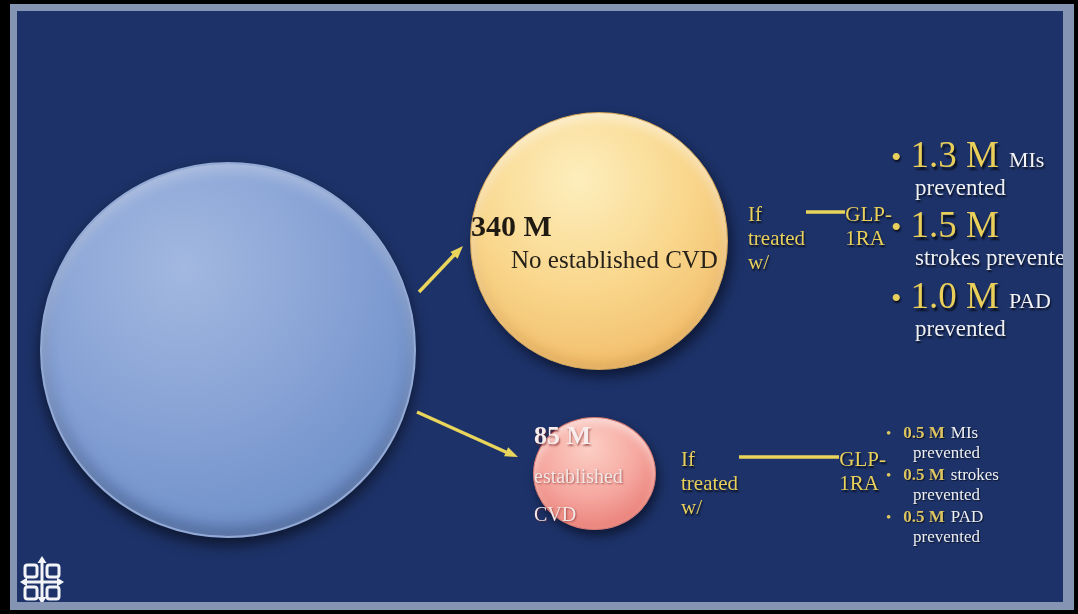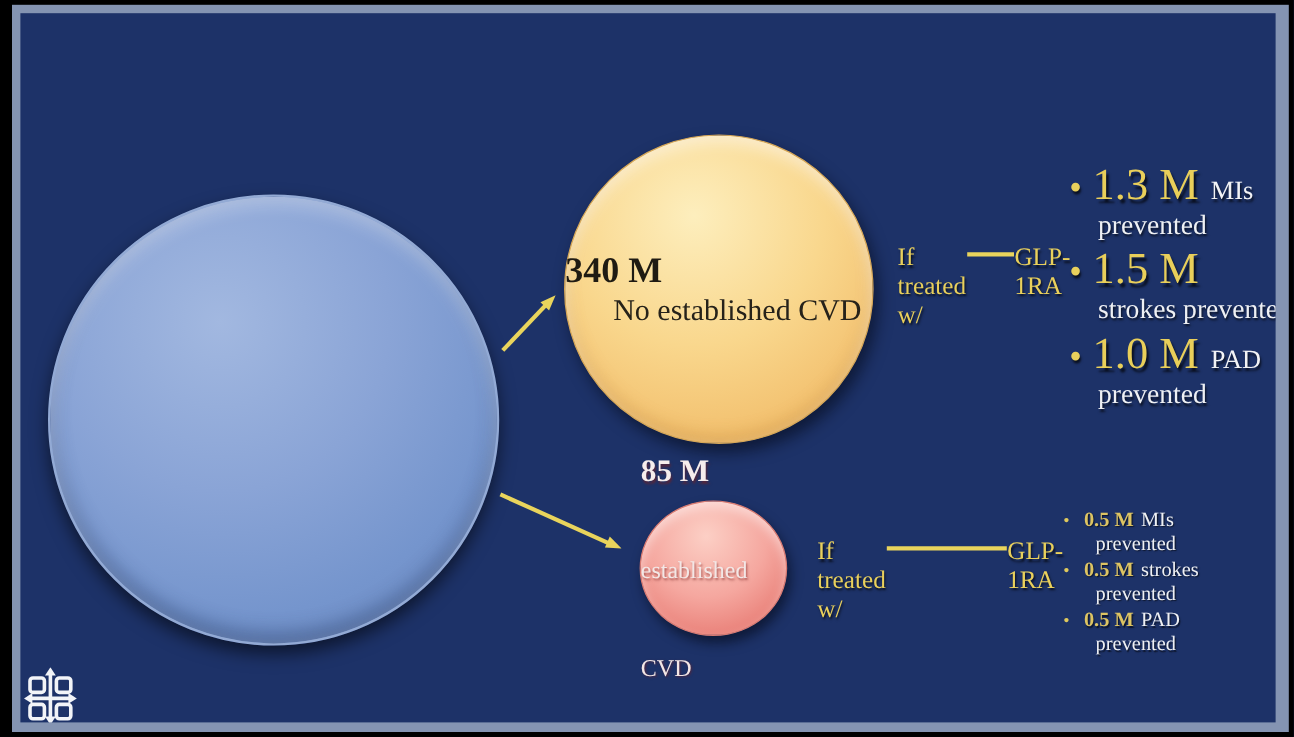--- a/index.html
+++ b/index.html
@@ -29,21 +29,21 @@
   .circle-yellow .val { font-size:30px; font-weight:bold; color:#1f1b13; line-height:1.25; }
   .circle-yellow .lab { font-size:25px; color:#26221a; line-height:1.2;margin-left:40px; }
 
   .circle-pink { left:516px; top:406px; width:123px; height:113px;
     background:radial-gradient(circle at 45% 26%, #fccfc5 0%, #f5a79f 48%, #ea837b 78%, #df6d66 100%);
     border:1px solid #d77b72;
     box-shadow:3px 6px 10px rgba(5,10,25,.6), inset 0 5px 9px rgba(255,255,255,.5);gap:16px; }
   .circle-pink .val { font-size:26px; font-weight:bold; color:#f6edec; line-height:1.05;
     text-shadow:1px 2px 2px rgba(120,30,30,.6); }
   .circle-pink .lab { font-size:20px; color:#f3e7e6; line-height:1.1;
-    text-shadow:1px 1px 2px rgba(120,30,30,.6);margin-top:43px; }
+    text-shadow:1px 1px 2px rgba(120,30,30,.6); }
 
   .connector { position:absolute; display:flex; align-items:flex-start; }
   .connector .cline { font-size:21px; color:#e9d05c; text-shadow:1px 2px 2px rgba(0,0,0,.75); line-height:1.15; }
   .connector svg { display:block; margin:2px 0; }
 
   .conn-top { left:731px; top:191px; width:144px; }
   .conn-bottom { left:664px; top:436px; width:205px; }
 
   .arrow-svg { position:absolute; overflow:visible; }
 

